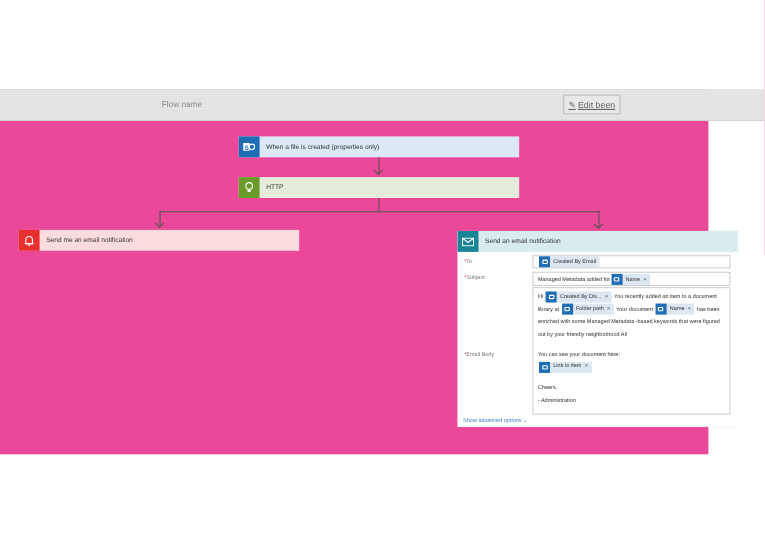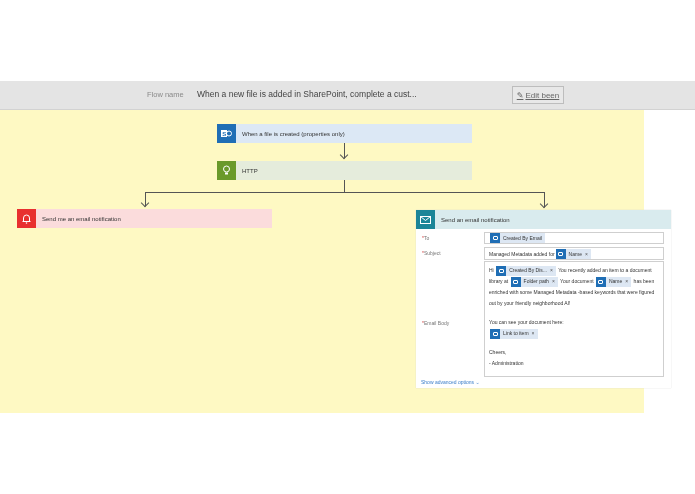--- a/index.html
+++ b/index.html
@@ -1,19 +1,19 @@
 <!DOCTYPE html>
 <html><head>
 <meta charset="utf-8">
 <style>
   * { box-sizing: border-box; margin: 0; padding: 0; }
   html, body { width: 695px; height: 494px; background: #ffffff; overflow: hidden; }
   body { font-family: "Liberation Sans", sans-serif; color: #333; position: relative; }
 
-  .canvas { position: absolute; left: 0; top: 81px; width: 644px; height: 332px; background: #fef9c3; }
+  .canvas { position: absolute; left: 0; top: 81px; width: 644px; height: 332px; background: #ec4899; }
   .header-bar { position: absolute; left: 0; top: 0; width: 695px; height: 29px; background: #e4e4e4; border-bottom: 1px solid #d2d2d2; }
   .flow-name-label { position: absolute; left: 147px; top: 9px; font-size: 7.5px; color: #8a8a8a; }
   .flow-name-value { position: absolute; left: 197px; top: 8px; font-size: 8.5px; color: #444; }
   .edit-flow { position: absolute; left: 512px; top: 5px; width: 52px; height: 18px; border: 1px solid #bdbdbd; background: #e8e8e8; font-size: 8px; color: #666; display: flex; align-items: center; justify-content: center; gap: 2px; text-decoration: underline; }
   .edit-flow .pencil { font-size: 8px; text-decoration: none; display: inline-block; }
 
   .step { position: absolute; height: 19px; display: flex; align-items: center; }
   .step .icon-box { width: 19px; height: 19px; display: flex; align-items: center; justify-content: center; flex-shrink: 0; }
   .step .label { font-size: 6px; color: #333; margin-left: 6px; }
 
@@ -46,21 +46,20 @@
   .token .x { margin-left: 3px; color: #555; font-size: 5px; }
 
   .adv { position: absolute; left: 5px; top: 169px; font-size: 5px; color: #3a7dc9; }
 </style>
 </head>
 <body>
 
 <div class="canvas">
   <div class="header-bar">
     <span class="flow-name-label">Flow name</span>
-    <span class="flow-name-value">When a new file is added in SharePoint, complete a cust...</span>
     <div class="edit-flow">
       <span class="pencil">✎</span>
       <span>Edit been</span>
     </div>
   </div>
 
   <div class="step trigger">
     <div class="icon-box">
       <svg width="11" height="9" viewBox="0 0 11 9">
           <rect x="0" y="1" width="6" height="7" fill="#fff"></rect>

